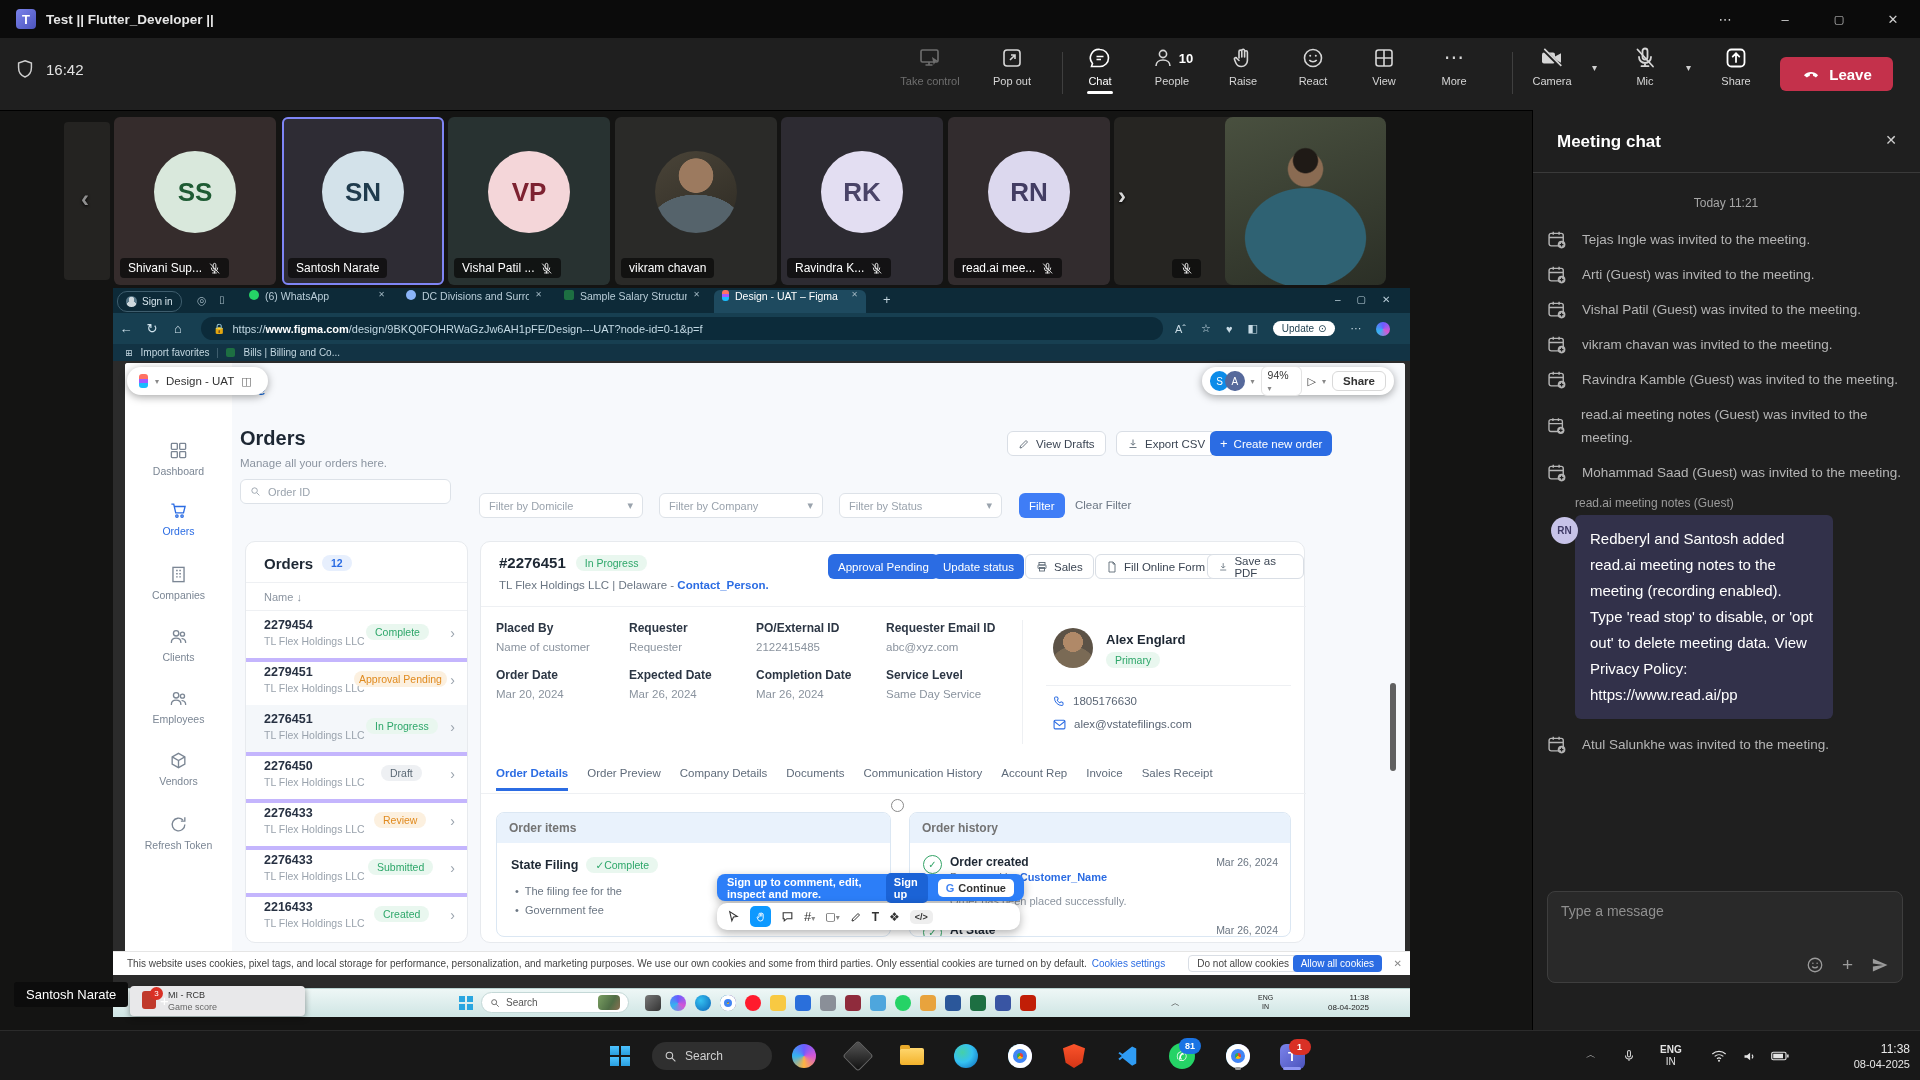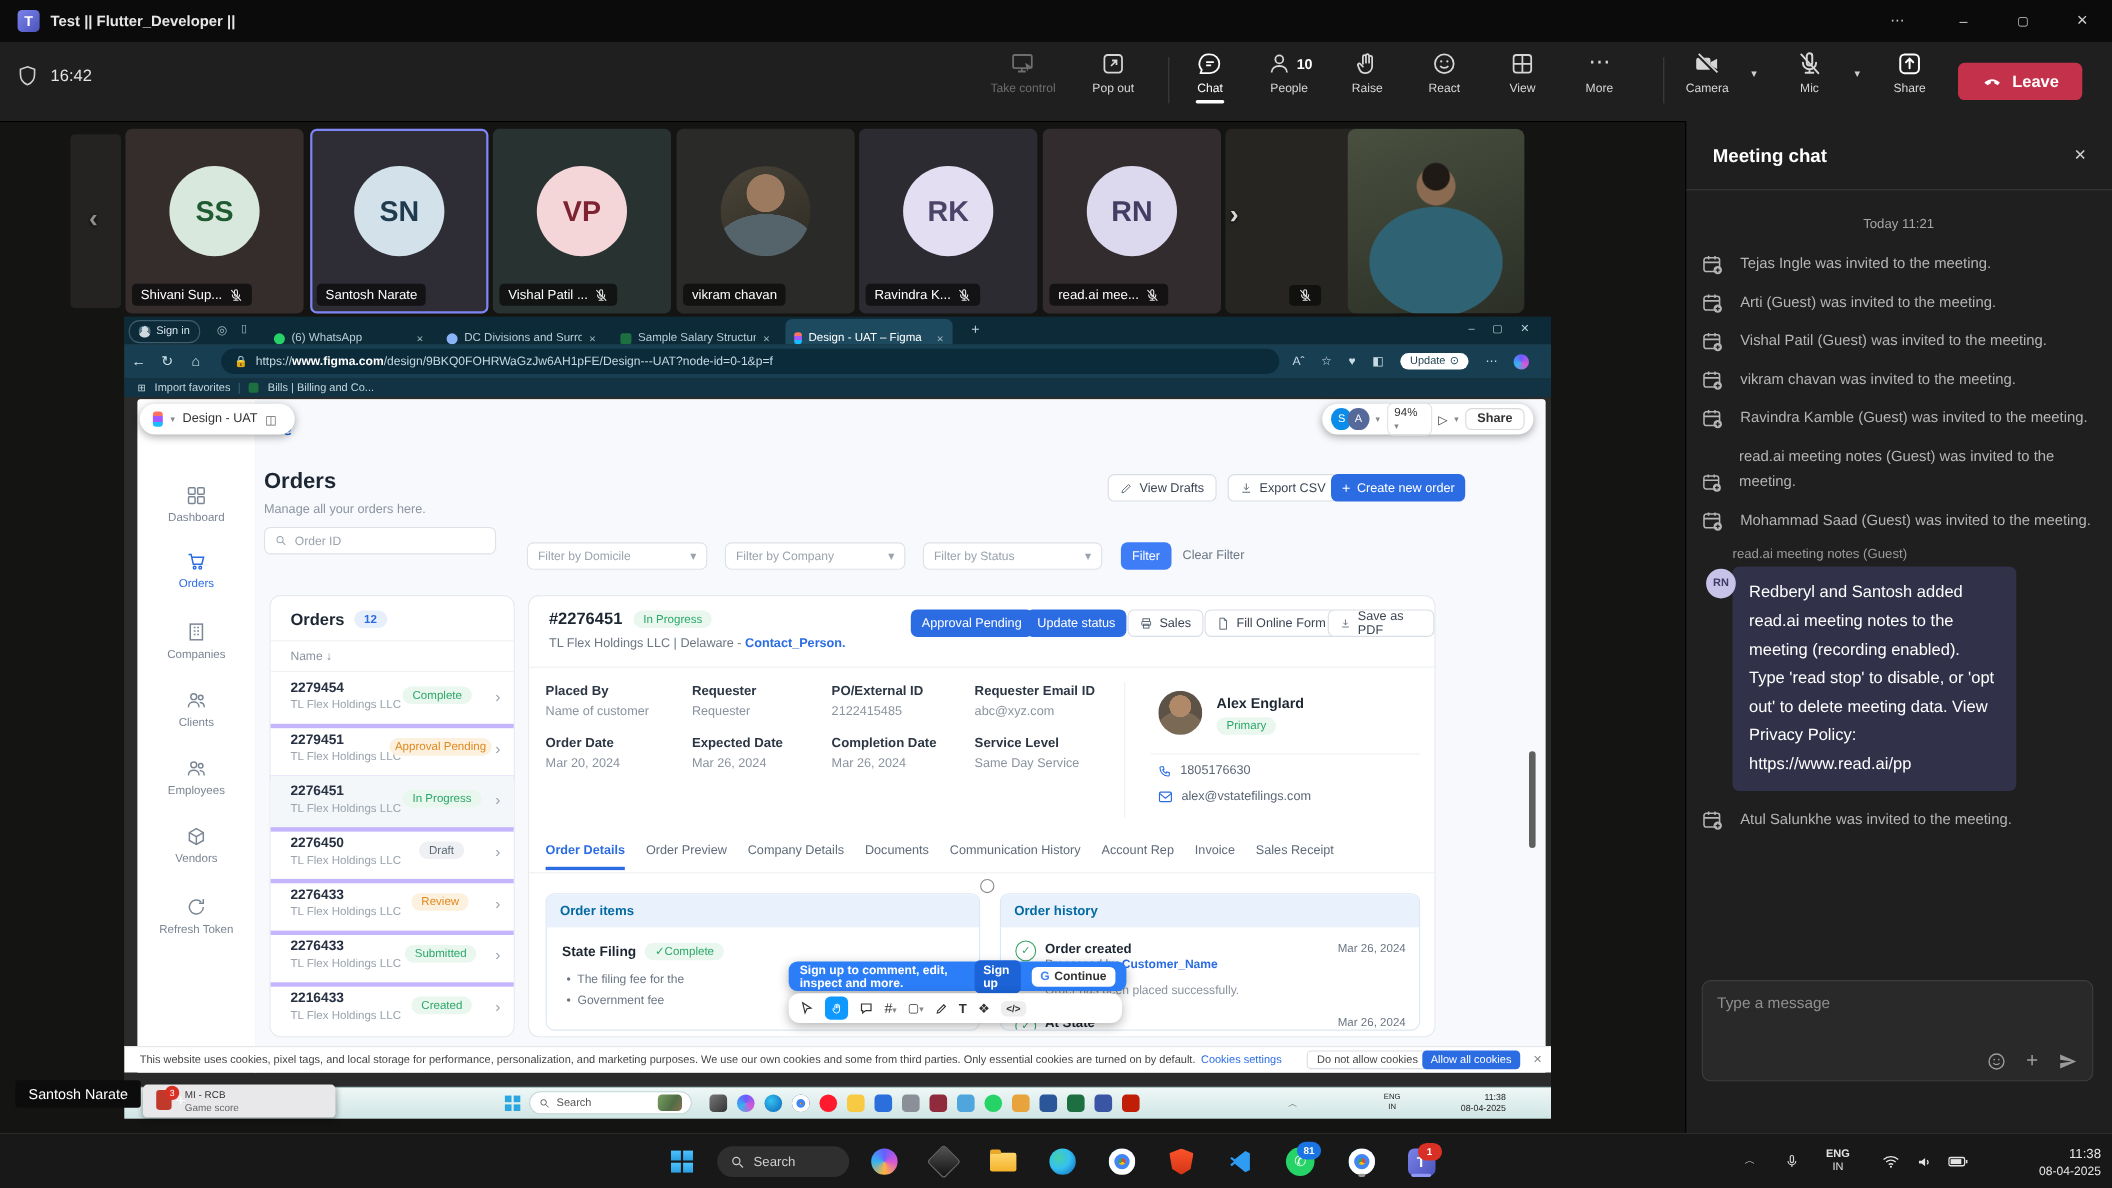--- a/index.html
+++ b/index.html
@@ -26,21 +26,21 @@
   
   .tile{position:absolute;top:117px;width:162px;height:168px;border-radius:6px;overflow:hidden;}
   .tile .av{position:absolute;left:40px;top:34px;width:82px;height:82px;border-radius:50%;
     display:flex;align-items:center;justify-content:center;font-size:26px;font-weight:bold;}
   .nameplate{position:absolute;left:6px;bottom:7px;background:rgba(12,12,12,.78);border-radius:4px;
     padding:3px 8px;color:#fff;font-size:12px;display:flex;align-items:center;gap:6px;white-space:nowrap;}
   .stripnav{position:absolute;color:#d8d8d8;font-size:24px;font-weight:bold;text-shadow:0 1px 3px #000;cursor:pointer;}
   
   #share{position:absolute;left:113px;top:288px;width:1297px;height:728px;background:#2b2b2b;}
   #tabstrip{position:absolute;left:0;top:0;width:1297px;height:25px;background:#0d2a38;}
-  .btab{position:absolute;top:2px;height:23px;display:flex;align-items:flex-end;gap:6px;padding:0 8px;
+  .btab{position:absolute;top:2px;height:23px;display:flex;align-items:flex-start;gap:6px;padding:0 8px;
     color:#b9cdd8;font-size:10.5px;width:152px;box-sizing:border-box;cursor:pointer;}
   .btab.active{background:#1e4a5f;color:#fff;border-radius:6px 6px 0 0;}
   .btab .tx{overflow:hidden;white-space:nowrap;flex:1;}
   .btab .cl{font-size:8px;color:#9fb5c0;}
   .fav{width:10px;height:10px;border-radius:50%;flex:none;}
   #navbar{position:absolute;left:0;top:25px;width:1297px;height:31px;background:#173f51;display:flex;align-items:center;color:#cfe2ec;}
   .navico{width:26px;text-align:center;font-size:13px;}
   #urlfield{position:absolute;left:88px;top:4px;width:962px;height:23px;border-radius:12px;background:#0c2b3a;
     display:flex;align-items:center;gap:7px;padding:0 12px;box-sizing:border-box;font-size:11px;color:#c3d9e4;}
   #bookbar{position:absolute;left:0;top:56px;width:1297px;height:17px;background:#123344;display:flex;align-items:center;
@@ -67,21 +67,21 @@
   .tone-gray{background:#eef0f3;color:#5c6975;}
   .orow{position:absolute;left:0;width:221px;height:47px;border-bottom:4px solid #c4b5fd;cursor:pointer;}
   .oid{position:absolute;left:18px;top:7px;font-size:12.5px;font-weight:bold;color:#273142;}
   .ocomp{position:absolute;left:18px;top:24px;font-size:10.5px;color:#9aa3ad;}
   .ochev{position:absolute;right:12px;top:14px;color:#9aa3ad;font-size:14px;}
   .flabel{font-size:12px;font-weight:bold;color:#2c3644;}
   .fvalue{font-size:11.5px;color:#8a939e;}
   .dtab{font-size:11.5px;color:#5f6b7a;padding-bottom:9px;cursor:pointer;white-space:nowrap;}
   .dtab.active{color:#2b6ce3;font-weight:bold;border-bottom:3px solid #2b6ce3;}
   .mini-card{position:absolute;background:#fff;border:1px solid #dbe7f3;border-radius:8px;overflow:hidden;box-sizing:border-box;}
-  .mini-head{height:30px;background:#e9f2fc;display:flex;align-items:center;padding:0 12px;color:#0369a1;font-size:12px;font-weight:bold;}
+  .mini-head{height:30px;background:#e9f2fc;display:flex;align-items:center;padding:0 12px;color:#737373;font-size:12px;font-weight:bold;}
   .chk{display:inline-flex;width:17px;height:17px;border:1.6px solid #34a467;border-radius:50%;color:#34a467;
     align-items:center;justify-content:center;font-size:10px;flex:none;}
   
   .fpill{position:absolute;background:#fff;border-radius:14px;box-shadow:0 2px 8px rgba(0,0,0,.35);display:flex;align-items:center;}
   .figdots{width:9px;height:14px;background:linear-gradient(#ff7262 33%,#a259ff 33% 66%,#1abcfe 66%);border-radius:3px;}
   #banner{position:absolute;background:#2c7ef8;border-radius:8px;box-shadow:0 3px 10px rgba(0,0,0,.3);
     display:flex;align-items:center;color:#fff;font-size:11px;font-weight:bold;padding:0 10px;gap:10px;box-sizing:border-box;}
   #ftoolbar{position:absolute;background:#fff;border-radius:10px;box-shadow:0 3px 10px rgba(0,0,0,.3);
     display:flex;align-items:center;gap:10px;padding:0 10px;color:#333;box-sizing:border-box;}
   
@@ -91,21 +91,21 @@
   #stask{position:absolute;left:0;top:700px;width:1297px;height:28px;background:linear-gradient(#eef7f6,#cfe5e4);
     border-top:1px solid #b8d2d1;}
   .sticon{position:absolute;top:6px;width:16px;height:16px;border-radius:4px;}
   
   #taskbar{position:absolute;left:0;top:1030px;width:1920px;height:50px;background:#181818;border-top:1px solid #2b2b2b;}
   .tkico{position:absolute;top:9px;width:32px;height:32px;display:flex;align-items:center;justify-content:center;cursor:pointer;}
   .nbadge{position:absolute;right:-6px;top:-5px;min-width:16px;height:16px;border-radius:9px;background:#1b74e4;color:#fff;
     font-size:9px;display:flex;align-items:center;justify-content:center;padding:0 3px;font-weight:bold;}
   
   #chatpanel{position:absolute;left:1532px;top:110px;width:388px;height:920px;background:#1f1f1f;border-left:1px solid #000;}
-  .sysrow{display:flex;gap:15px;margin-bottom:12px;align-items:flex-end;}
+  .sysrow{display:flex;gap:15px;margin-bottom:12px;align-items:center;}
   .sysrow .tx{color:#b5b5b5;font-size:13.5px;line-height:23px;}
   #bubble{background:#32314a;border-radius:6px;color:#fff;font-size:15px;line-height:26px;padding:11px 15px;width:228px;}
   #chatinput{position:absolute;left:14px;top:781px;width:356px;height:92px;background:#292929;border:1px solid #3e3e3e;
     border-radius:8px;box-sizing:border-box;cursor:text;}
 </style>
 </head>
 <body>
 
 <svg width="0" height="0" style="position:absolute">
   <defs>

